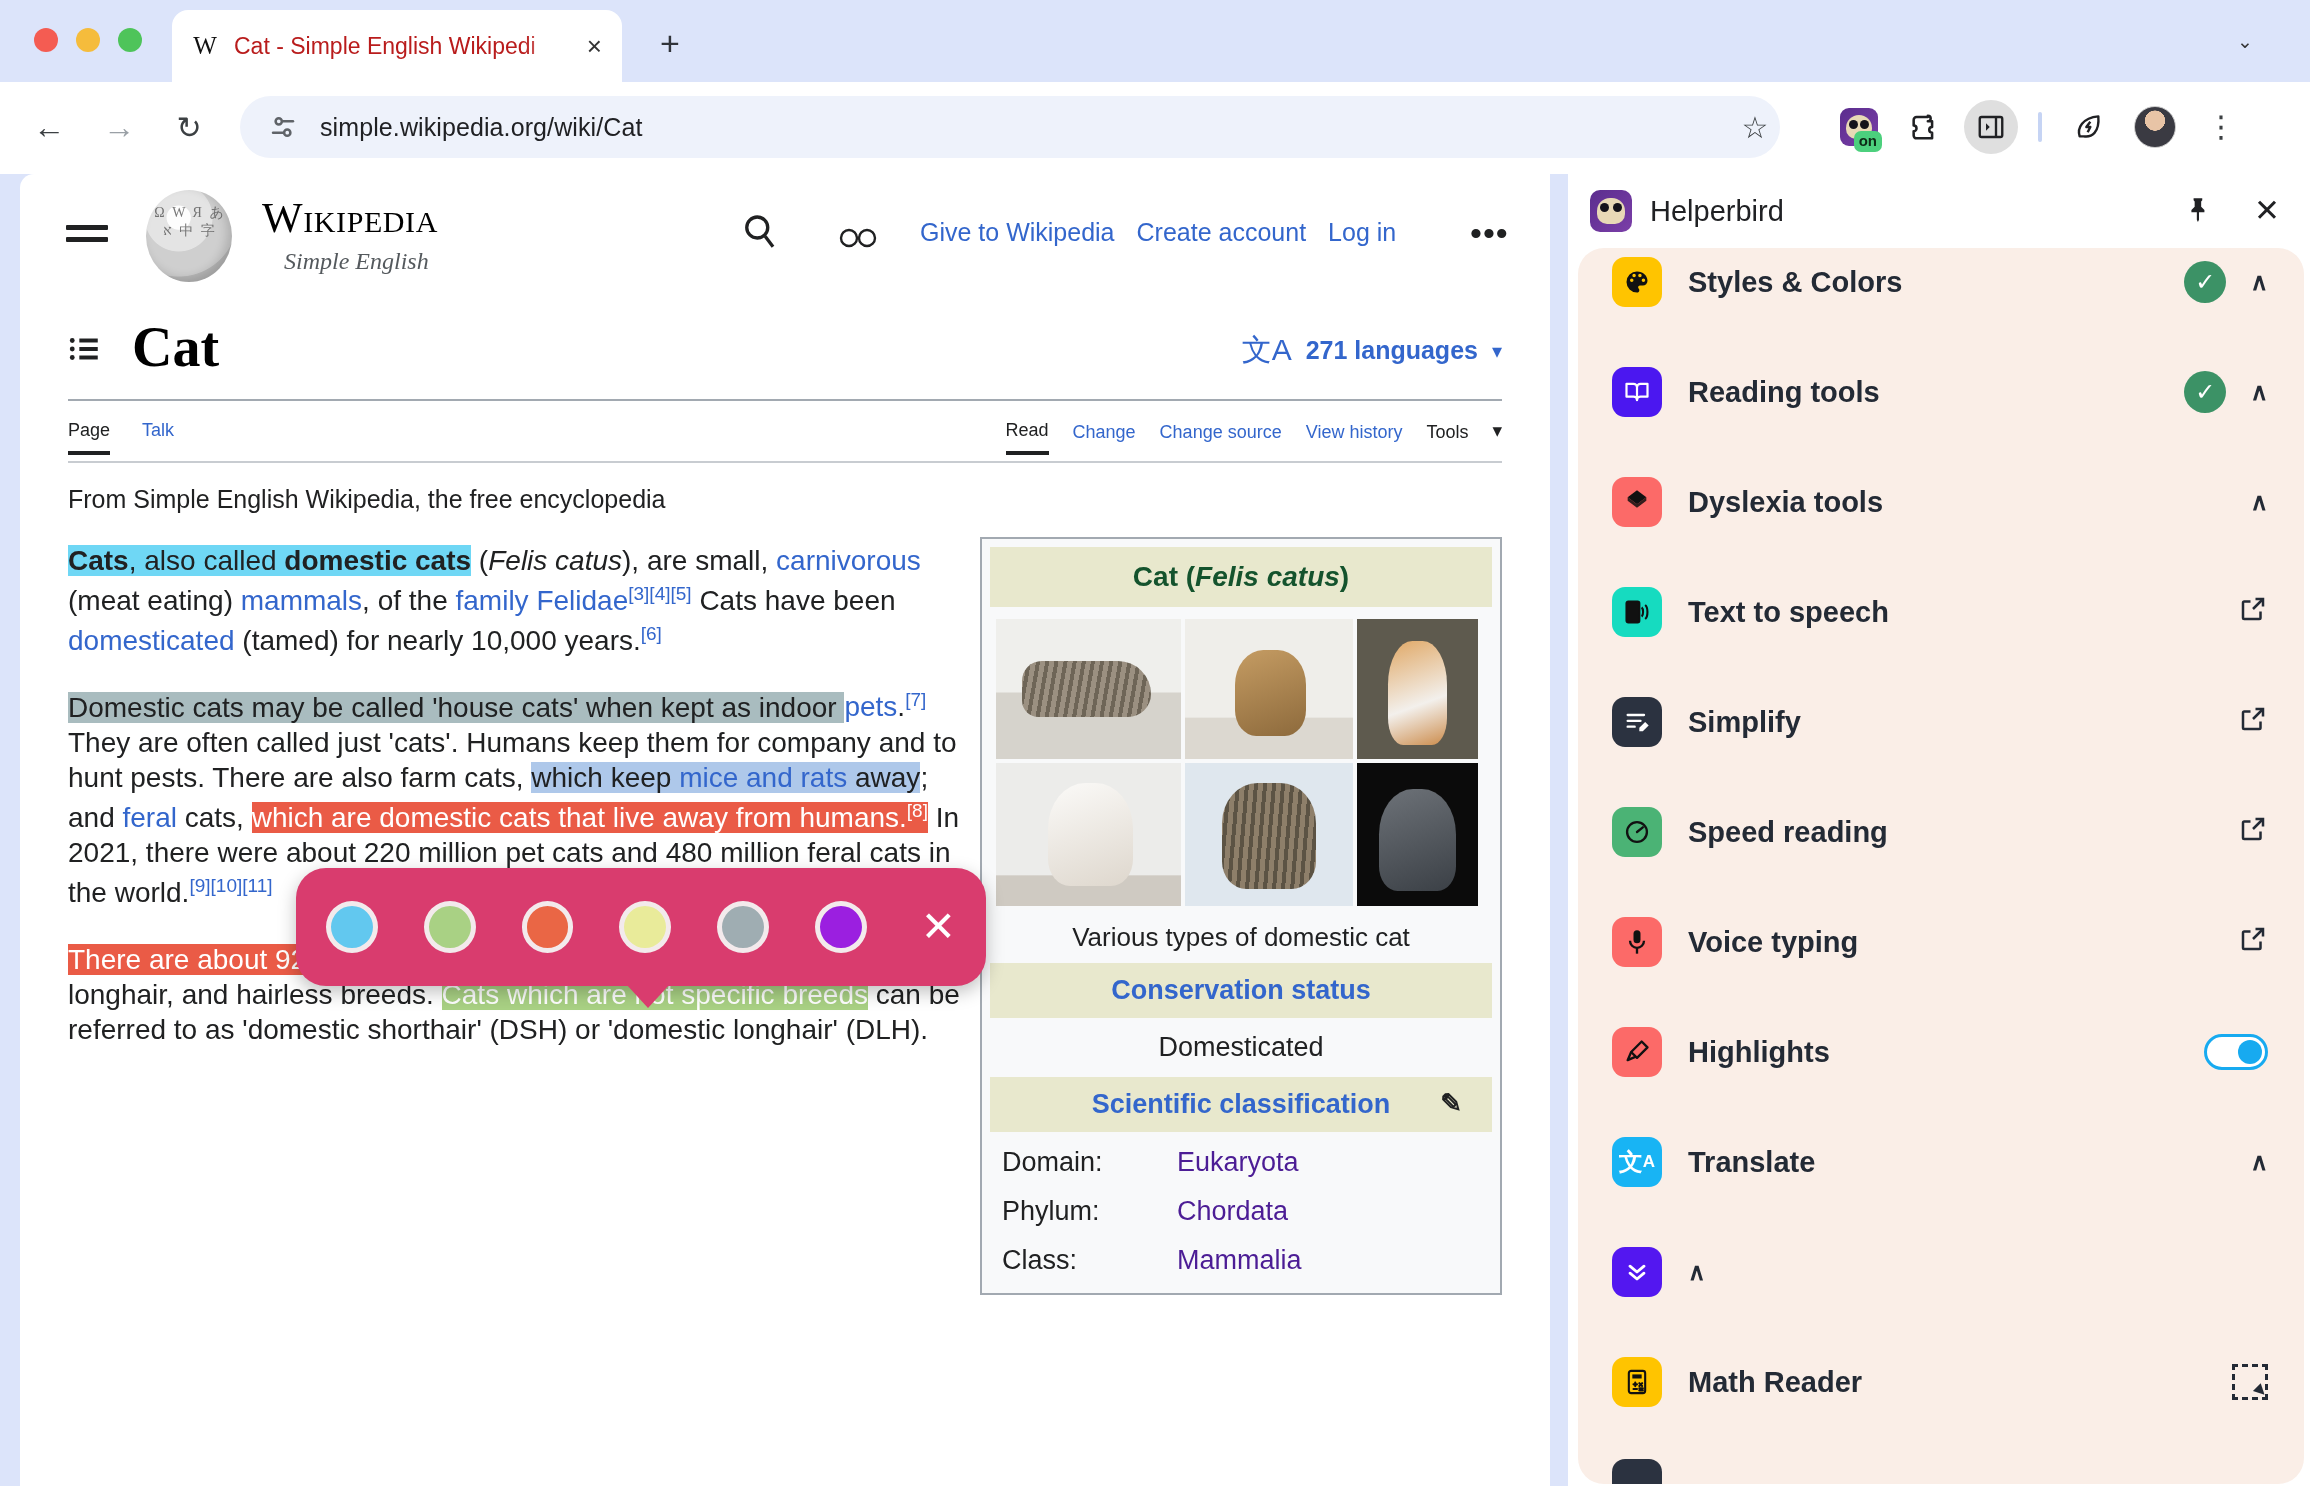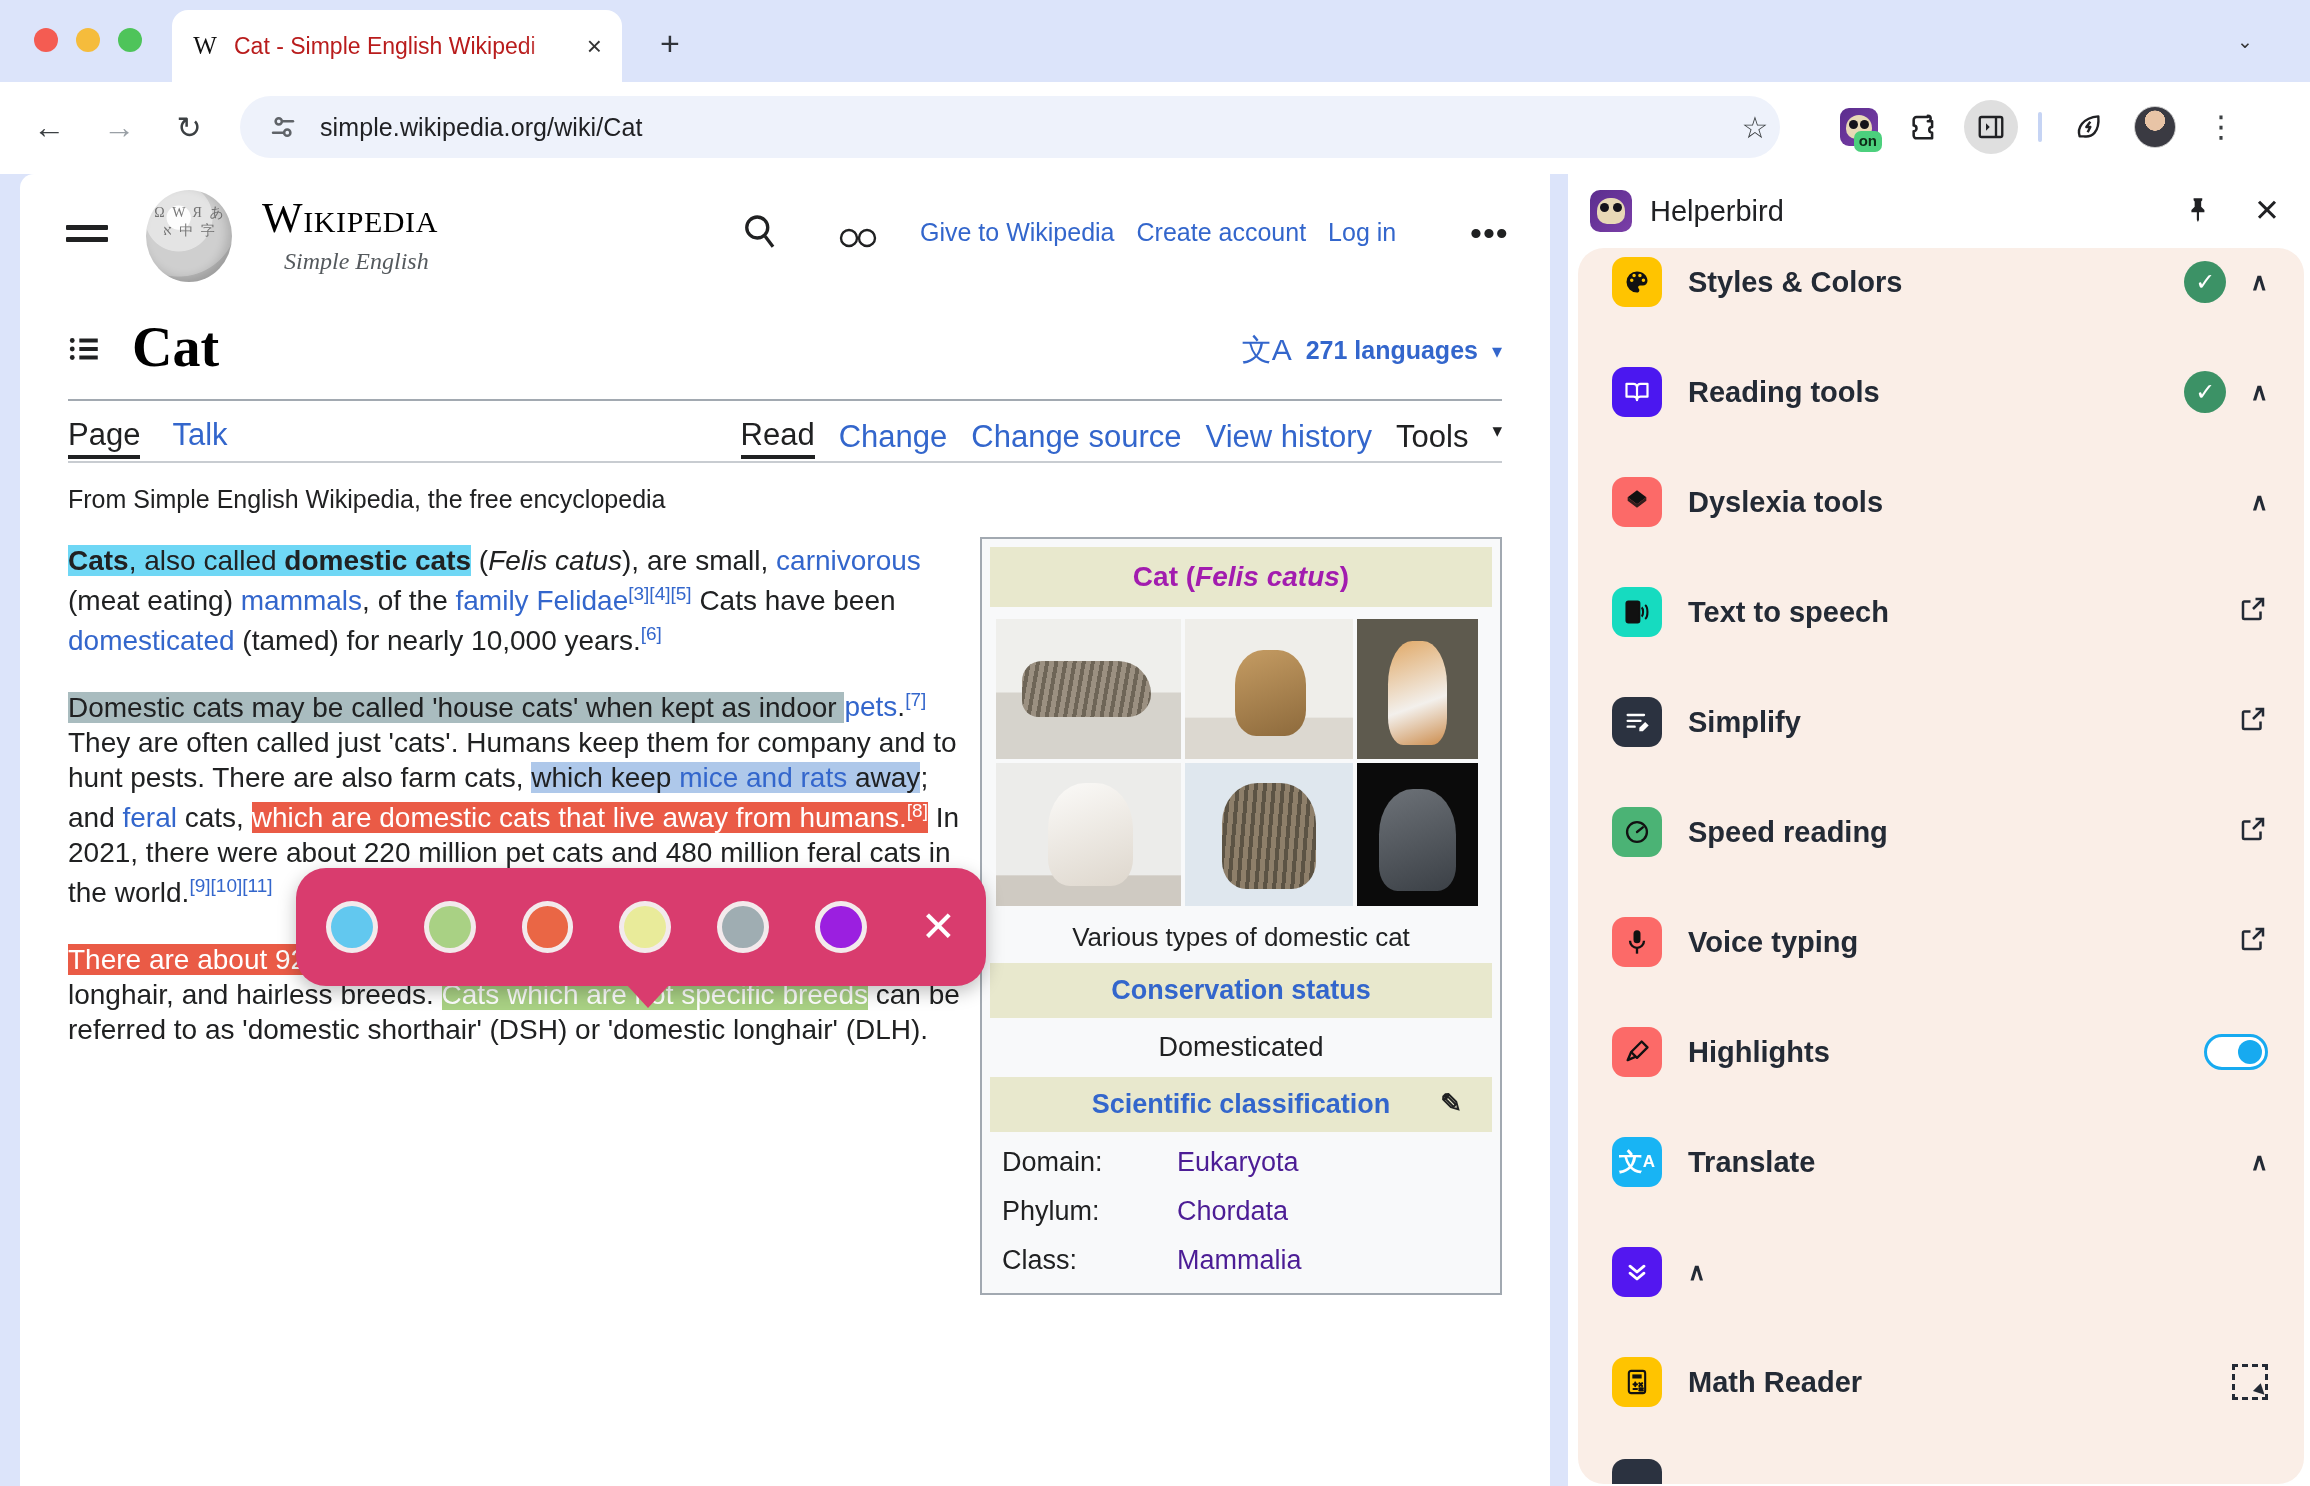--- a/index.html
+++ b/index.html
@@ -141,21 +141,21 @@
   .toc-icon { position: absolute; left: 0; top: 14px; width: 34px; }
   .page-title { font-family: "Liberation Serif", serif; font-size: 56px; color: #000; margin-left: 64px; line-height: 1.05; }
   .lang-btn { position: absolute; right: 0; top: 12px; display: flex; align-items: center; gap: 14px; }
   .lang-icon { font-size: 30px; color: #3366cc; }
   .lang-txt { font-size: 25px; color: #3366cc; font-weight: bold; }
   .lang-chev { font-size: 20px; color: #3366cc; }
 
   .tabs-row { position: relative; margin: 0 48px; height: 62px; border-bottom: 2px solid #c8ccd1; display: flex; align-items: center; }
   .tabs-left { display: flex; gap: 32px; }
   .tabs-right { position: absolute; right: 0; display: flex; gap: 24px; align-items: center; }
-  .wtab { font-size: 31px; color: #3366cc; padding-bottom: 2px; margin-top: 14px; }
+  .wtab { font-size: 18px; color: #3366cc; padding-bottom: 10px; margin-top: 14px; }
   .wtab.active { color: #202122; border-bottom: 4px solid #202122; }
   .wtab.plain { color: #202122; }
   .tools-chev { font-size: 19px; color: #202122; }
 
   .content { position: relative; margin: 22px 48px 0 48px; }
   .tagline { font-size: 25px; color: #202122; }
   .col-left { position: absolute; left: 0; top: 58px; width: 910px; }
   p.body { font-size: 28px; line-height: 1.25; color: #202122; margin-bottom: 26px; }
   p.body a { color: #3366cc; text-decoration: none; }
   sup a { color: #3366cc; font-size: 19px; text-decoration: none; }
@@ -167,21 +167,21 @@
   .hl-green { background: #a9d184; color: #ffffff; }
   b.plainb { font-weight: bold; }
 
   
   .infobox {
     position: absolute; right: 0; top: 52px; width: 522px;
     background: #f8f9fa; border: 2px solid #a2a9b1; padding: 8px;
   }
   .ib-title {
     background: #e8e8cd; text-align: center; font-size: 28px; font-weight: bold;
-    color: #a21caf; padding: 14px 0;
+    color: #14532d; padding: 14px 0;
   }
   .ib-grid { display: grid; grid-template-columns: 185px 168px 121px; grid-template-rows: 140px 143px; gap: 4px; padding: 12px 6px 0 6px; }
   .ph { background-size: cover; background-position: center; }
   .p1 { background: linear-gradient(180deg,#efefec 0 52%, #d6d3cc 53% 100%); position: relative; }
   .p1:after { content:""; position:absolute; left:14%; top:30%; width:70%; height:40%; border-radius: 24px 40px 28px 20px; background: repeating-linear-gradient(100deg,#9b9081 0 5px,#6e6557 5px 9px); }
   .p2 { background: linear-gradient(180deg,#efeeea 0 70%, #dcd8d0 71% 100%); position: relative; }
   .p2:after { content:""; position:absolute; left:30%; top:22%; width:42%; height:62%; border-radius: 40% 40% 30% 30%; background: linear-gradient(160deg,#c59c63,#8d6a3c); }
   .p3 { background: linear-gradient(180deg,#5e5a4e 0 100%); position: relative; }
   .p3:after { content:""; position:absolute; left:26%; top:16%; width:48%; height:74%; border-radius: 42% 42% 26% 26%; background: linear-gradient(160deg,#e0a866,#f3f0ec 60%,#cc8c4c); }
   .p4 { background: linear-gradient(180deg,#ececea 0 78%, #cfcac2 79% 100%); position: relative; }

